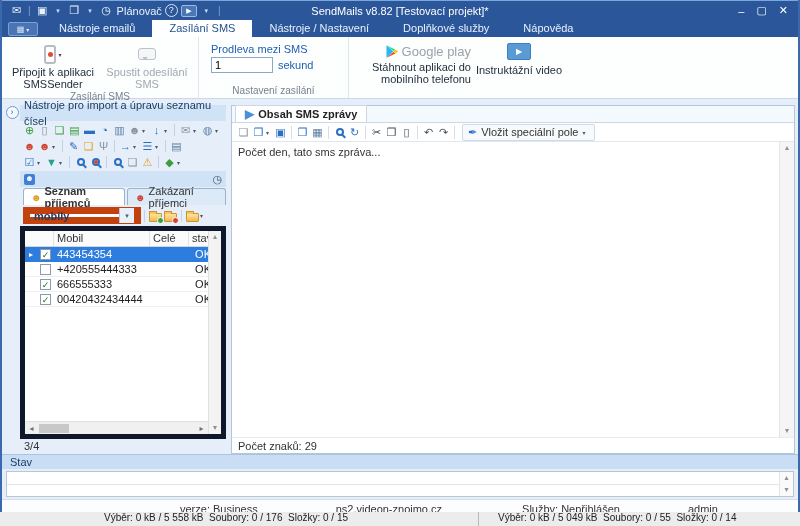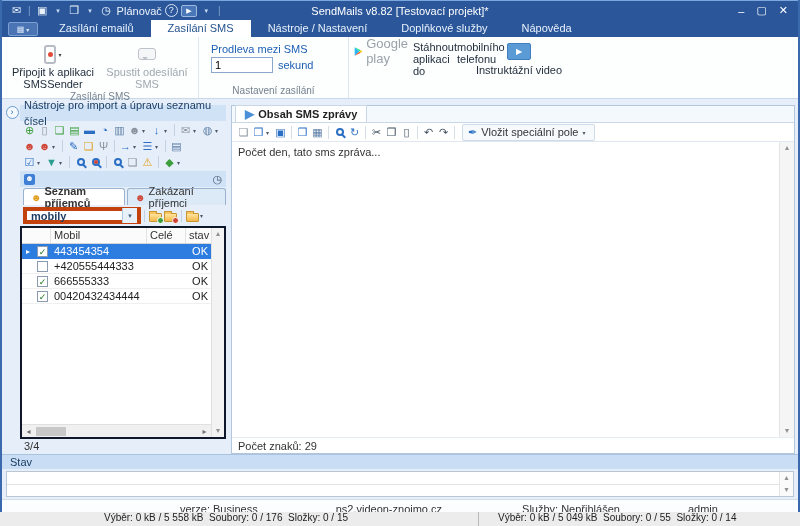--- a/index.html
+++ b/index.html
@@ -52,21 +52,21 @@
   .bubble { display:inline-block; width:18px; height:12px; border:1px solid #bcc2ca; border-radius:3px;
     background:#f4f6f8; position:relative; }
   .bubble::after { content:""; position:absolute; left:3px; bottom:-4px; width:0; height:0;
     border:3px solid transparent; border-top-color:#bcc2ca; }
   .delay-group { padding:4px 8px 0 8px; width:130px; }
   .delay-label { color:#1e5fb4; line-height:13px; }
   .delay-row { display:flex; align-items:center; gap:5px; margin-top:1px; }
   .delay-input { width:62px; height:16px; border:1px solid #89a8cb; background:#fff;
     font:11px "Liberation Sans",sans-serif; padding:0 3px; }
   .delay-unit { color:#1e5fb4; }
-  .gplay-btn { width:118px; display:flex; flex-direction:row; align-items:flex-start; padding-top:2px; }
+  .gplay-btn { width:118px; display:flex; flex-direction:column; align-items:flex-end; padding-top:2px; }
   .gplay-row { display:flex; align-items:center; gap:3px; height:20px; }
   .gplay-text { color:#9aa2aa; font-size:13px; }
   .vid-btn { width:96px; display:flex; flex-direction:column; align-items:center; padding-top:4px; }
   .vid-ic { width:24px; height:17px; background:#5b9bd5; border:1px solid #3f7fbf; border-radius:2px;
     display:flex; align-items:center; justify-content:center; color:#fff; font-size:8px; margin-bottom:4px; }
 
   
   .content { flex:1; display:flex; padding:6px 3px 0 2px; min-height:0; }
   .collapse-strip { width:16px; flex:0 0 auto; display:flex; justify-content:center; }
   .circ { width:13px; height:13px; margin-top:1px; border:1px solid #6b9bd2; border-radius:50%;
@@ -97,33 +97,33 @@
     background:#cf4436; border-radius:50%; }
 
   .ltabs { height:18px; display:flex; align-items:flex-end; padding-left:3px; flex:0 0 auto; }
   .ltab { height:17px; display:flex; align-items:center; gap:3px; padding:0 7px;
     border:1px solid #9ab4d0; border-bottom:none; border-radius:3px 3px 0 0; background:#dce9f7; color:#333; }
   .ltab.active { background:#fff; font-weight:bold; }
   .ltab + .ltab { margin-left:2px; }
   .ltab .pic { font-size:10px; }
 
   .filterrow { height:21px; display:flex; align-items:center; padding:2px 2px 2px 3px; flex:0 0 auto; }
-  .select { width:118px; height:17px; background:#fff; border:4px solid #c2410c; display:flex; align-items:center; }
+  .select { width:118px; height:17px; background:#fff; border:7px solid #c2410c; display:flex; align-items:center; }
   .select .val { flex:1; padding-left:4px; font-weight:bold; color:#1e3c64; }
   .select .btn { width:15px; height:15px; background:#e8f0fa; border-left:1px solid #b5c9de;
     display:flex; align-items:center; justify-content:center; font-size:7px; color:#44607e; }
   .fold { position:relative; display:inline-block; width:13px; height:9px; margin-top:3px;
     background:linear-gradient(#ffe49c,#f2b84b); border:1px solid #c89532; border-radius:1px; }
   .fold::before { content:""; position:absolute; top:-3px; left:-1px; width:6px; height:2px;
     background:#f5c55e; border:1px solid #c89532; border-bottom:none; border-radius:1px 1px 0 0; }
   .fold .dot { position:absolute; right:-3px; bottom:-3px; width:7px; height:7px; border-radius:50%;
     border:1px solid #fff; }
   .dot.g { background:#3d9e3d; } .dot.r { background:#cf4436; }
 
-  .tablebox { flex:1; display:flex; border:2px solid #0f172a; background:#fff; min-height:0; margin-right:0px; }
+  .tablebox { flex:1; display:flex; border:5px solid #0f172a; background:#fff; min-height:0; margin-right:0px; }
   .tbl-main { flex:1; display:flex; flex-direction:column; min-width:0; }
   .thead { height:16px; display:flex; background:#fbfbfb; border-bottom:1px solid #d6d6d6; color:#333; flex:0 0 auto;}
   .th { line-height:15px; padding-left:3px; border-right:1px solid #e2e2e2; }
   .trow { height:15px; display:flex; align-items:center; border-bottom:1px solid #f0f0f0; color:#222; flex:0 0 auto;}
   .trow.sel { background:#2d7ce0; color:#fff; border-bottom-color:#2d7ce0; }
   .col-m { width:12px; text-align:center; font-size:8px; flex:0 0 auto;}
   .col-c { width:17px; display:flex; justify-content:center; flex:0 0 auto;}
   .col-ph { width:96px; padding-left:3px; flex:0 0 auto; overflow:hidden; white-space:nowrap;}
   .col-n { width:39px; padding-left:3px; flex:0 0 auto;}
   .col-s { width:26px; text-align:right; padding-right:4px; flex:0 0 auto;}
@@ -204,21 +204,21 @@
       <span class="win-btn">▢</span>
       <span class="win-btn">✕</span>
     </div>
   </div>
 
   <div class="tabrow">
     <div class="appmenu">
       <span>▦</span>
       <span style="font-size:6px">▾</span>
     </div>
-    <div class="rtab">Zasílání emailů</div>
+    <div class="rtab">Nástroje emailů</div>
     <div class="rtab active">Zasílání SMS</div>
     <div class="rtab">Nástroje / Nastavení</div>
     <div class="rtab">Doplňkové služby</div>
     <div class="rtab">Nápověda</div>
   </div>
 
   <div class="ribbon">
     <div class="rgroup" style="width:196px">
       <div class="rgroup-body">
         <div class="btn-big">

